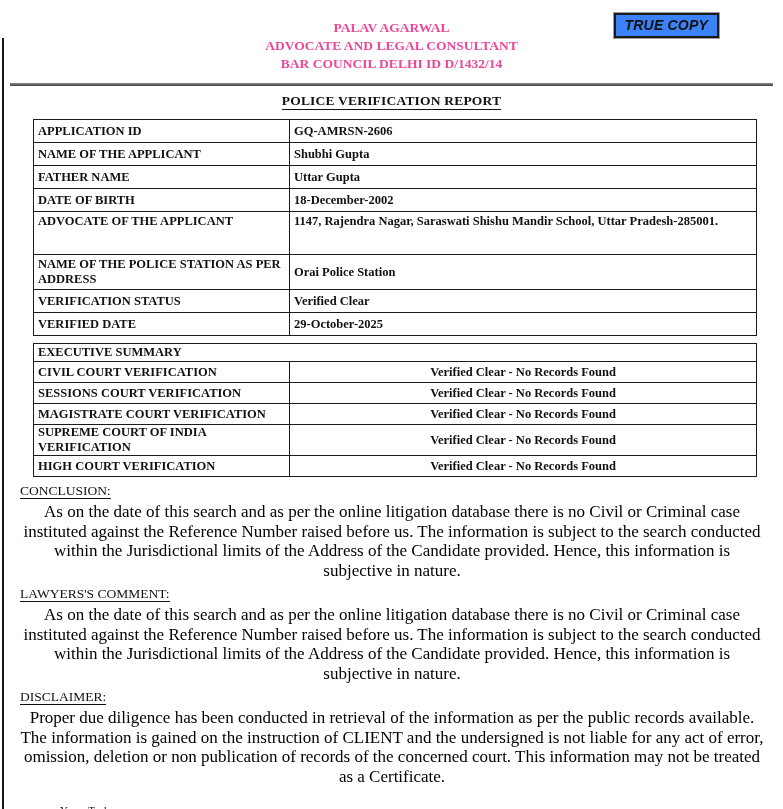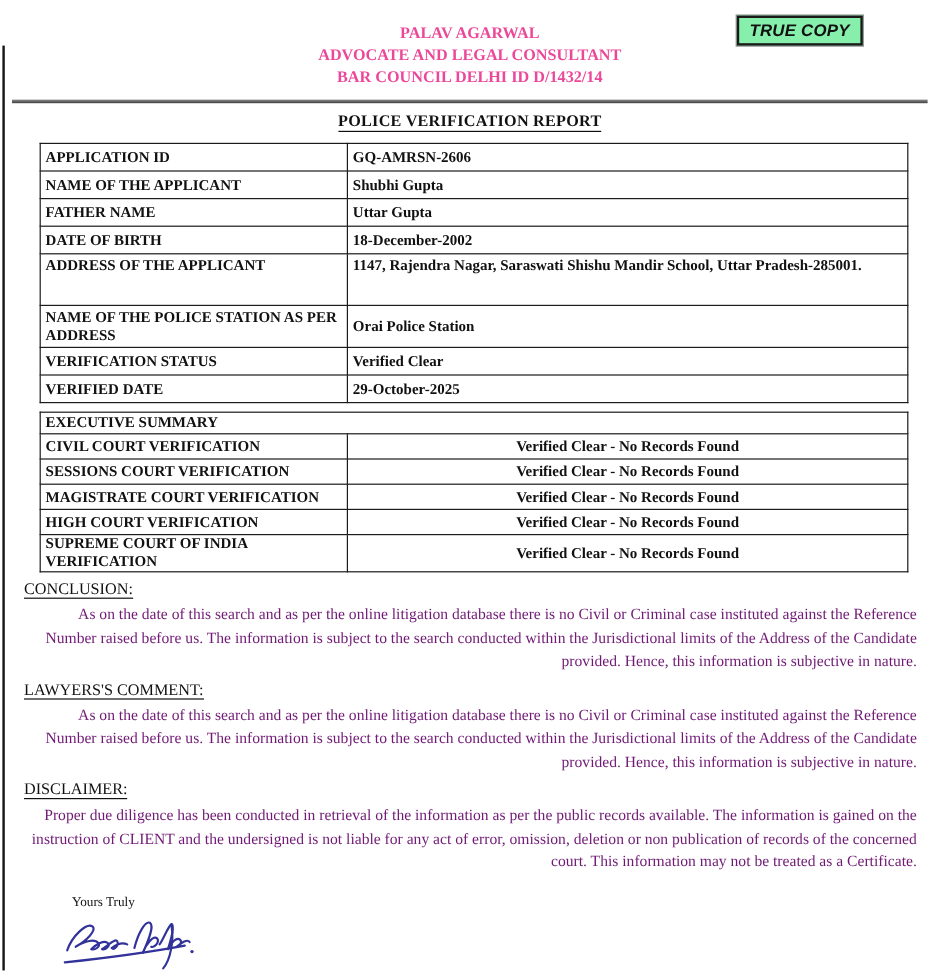--- a/index.html
+++ b/index.html
@@ -14,21 +14,21 @@
   .left-border{
     position:absolute;left:2px;top:38px;bottom:0;width:2px;background:#161616;
   }
   .true-copy{
     position:absolute;top:13px;right:64px;
     border:2px solid #1a1a1a;
     box-shadow:0 0 0 1px #9a9a9a;
     padding:2px 9px 3px 9px;
     font-family:"Liberation Sans", sans-serif;
     font-weight:bold;font-style:italic;font-size:14px;color:#111;
-    background:#86efac;letter-spacing:.2px;margin-left:36px;
+    background:#3b82f6;letter-spacing:.2px;margin-left:36px;
   }
   .letterhead{padding-top:19px;text-align:center;font-weight:bold;font-size:13.5px;line-height:18px;color:#ec4899;}
   .rule{margin:10px 10px 0 10px;height:3px;border:0;background:linear-gradient(to bottom,#8d8d8d,#3e3e3e);}
   .doc-title{margin-top:7px;text-align:center;font-size:13.5px;font-weight:bold;height:17px;}
   .doc-title span{border-bottom:1.5px solid #111;padding-bottom:1px;letter-spacing:.2px;}
 
   table{border-collapse:collapse;table-layout:fixed;}
   .details, .exec{margin-left:33px;width:724px;}
   .details{margin-top:9px;}
   .exec{margin-top:7px;}
@@ -45,21 +45,21 @@
   .details tr.r-tall td{height:40px;vertical-align:top;padding-top:2px;}
   .details tr.r-two td{height:34px;}
   .exec th{font-weight:bold;height:17px;text-align:left;font-size:12.5px;}
   .exec td{height:20px;}
   .exec td.val{font-weight:bold;text-align:center;}
 
   .section{margin:6px 0 0 20px;width:744px;}
   .section:first-of-type{margin-top:5px;}
   .sec-head{font-size:13.5px;font-weight:normal;height:17px;}
   .sec-head span{border-bottom:1.5px solid #111;padding-bottom:0px;}
-  .sec-body{margin:2px 0 0 0;font-size:13px;line-height:19.5px;color:#701a75;text-align:right;}
+  .sec-body{margin:2px 0 0 0;font-size:17px;line-height:19.5px;color:#000000;text-align:center;}
 
   .yours{margin:18px 0 0 60px;font-size:11px;}
   .sig-wrap{margin:2px 0 0 46px;height:62px;}
 </style>
 </head>
 <body>
 
 <div class="page">
   <div class="left-border"></div>
 
@@ -93,21 +93,21 @@
       </tr>
       <tr class="r-std">
         <td class="lbl">FATHER NAME</td>
         <td class="val">Uttar Gupta</td>
       </tr>
       <tr class="r-std">
         <td class="lbl">DATE OF BIRTH</td>
         <td class="val">18-December-2002</td>
       </tr>
       <tr class="r-tall">
-        <td class="lbl">ADDRESS OF THE APPLICANT</td>
+        <td class="lbl">ADVOCATE OF THE APPLICANT</td>
         <td class="val">1147, Rajendra Nagar, Saraswati Shishu Mandir School, Uttar Pradesh-285001.</td>
       </tr>
       <tr class="r-two">
         <td class="lbl">NAME OF THE POLICE STATION AS PER ADDRESS</td>
         <td class="val">Orai Police Station</td>
       </tr>
       <tr class="r-std">
         <td class="lbl">VERIFICATION STATUS</td>
         <td class="val">Verified Clear</td>
       </tr>
@@ -133,25 +133,25 @@
       </tr>
       <tr>
         <td class="lbl">SESSIONS COURT VERIFICATION</td>
         <td class="val">Verified Clear - No Records Found</td>
       </tr>
       <tr>
         <td class="lbl">MAGISTRATE COURT VERIFICATION</td>
         <td class="val">Verified Clear - No Records Found</td>
       </tr>
       <tr>
-        <td class="lbl">HIGH COURT VERIFICATION</td>
+        <td class="lbl">SUPREME COURT OF INDIA VERIFICATION</td>
         <td class="val">Verified Clear - No Records Found</td>
       </tr>
       <tr>
-        <td class="lbl">SUPREME COURT OF INDIA VERIFICATION</td>
+        <td class="lbl">HIGH COURT VERIFICATION</td>
         <td class="val">Verified Clear - No Records Found</td>
       </tr>
     </tbody>
   </table>
 
   <div class="section">
     <div class="sec-head"><span>CONCLUSION:</span></div>
     <p class="sec-body">As on the date of this search and as per the online litigation database there is no Civil or Criminal case instituted against the Reference Number raised before us. The information is subject to the search conducted within the Jurisdictional limits of the Address of the Candidate provided. Hence, this information is subjective in nature.</p>
   </div>
 

